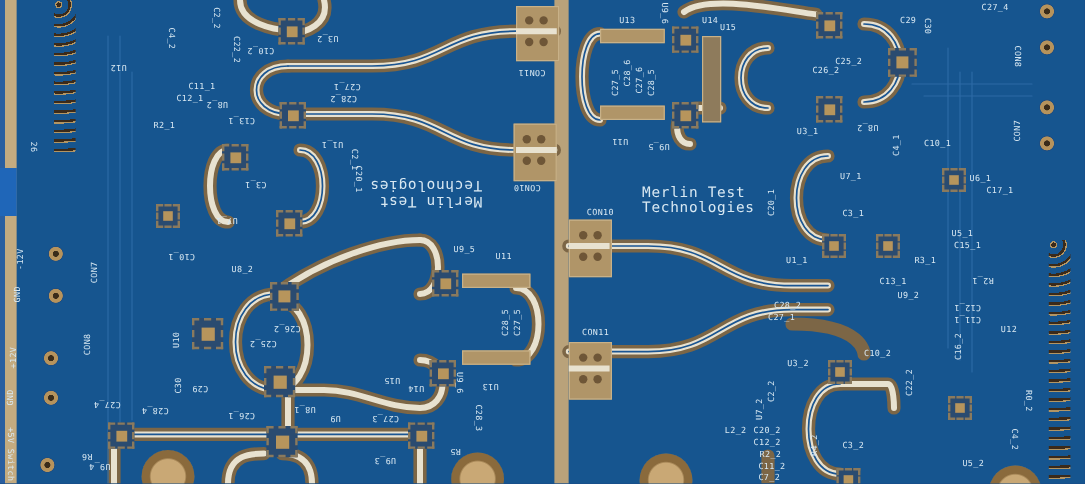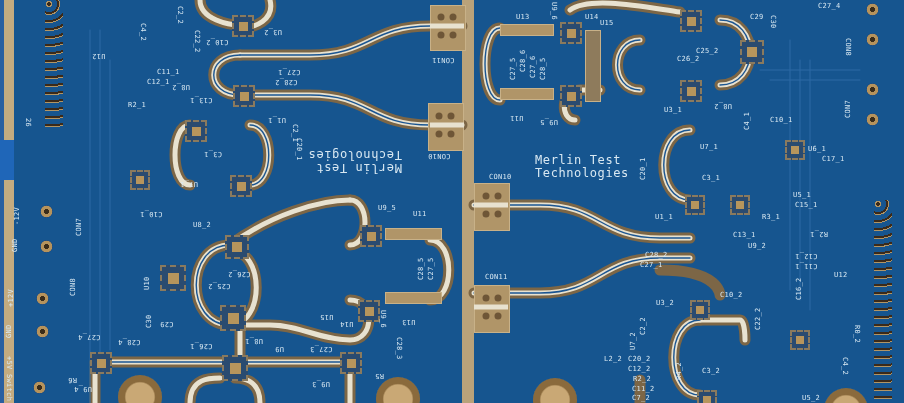--- a/index.html
+++ b/index.html
@@ -270,21 +270,21 @@
   <div class="slk" style="left:628px;top:366px;">C12_2</div>
   <div class="slk" style="left:633px;top:376px;">R2_2</div>
   <div class="slk" style="left:632px;top:386px;">C11_2</div>
   <div class="slk" style="left:632px;top:395px;">C7_2</div>
   <div class="slk rot270" style="left:676px;top:380px;">R4_2</div>
   <div class="slk" style="left:702px;top:368px;">C3_2</div>
   <div class="slk rot270" style="left:755px;top:330px;">C22_2</div>
   <div class="slk rot270" style="left:796px;top:300px;">C16_2</div>
   <div class="slk rot90" style="left:860px;top:325px;">R0_2</div>
   <div class="slk rot90" style="left:848px;top:357px;">C4_2</div>
-  <div class="slk" style="left:802px;top:383px;margin-top:12px;">U5_2</div>
+  <div class="slk" style="left:802px;top:383px;">U5_2</div>
 
   <div class="slk big rot180" style="left:308px;top:148px;">
     <div>Merlin Test</div>
     <div>Technologies</div>
   </div>
   <div class="slk rot180" style="left:432px;top:56px;">CON11</div>
   <div class="slk rot180" style="left:428px;top:152px;">CON10</div>
   <div class="slk rot270" style="left:14px;top:225px;">-12V</div>
   <div class="slk rot270" style="left:12px;top:252px;">GND</div>
   <div class="slk rot270" style="left:8px;top:307px;">+12V</div>

